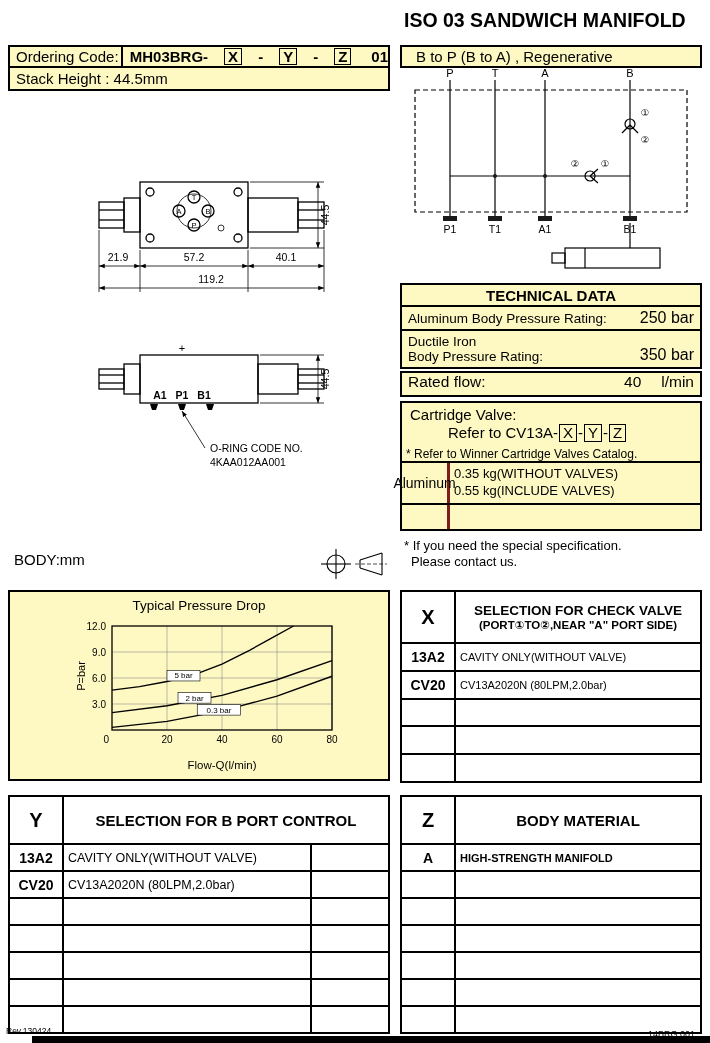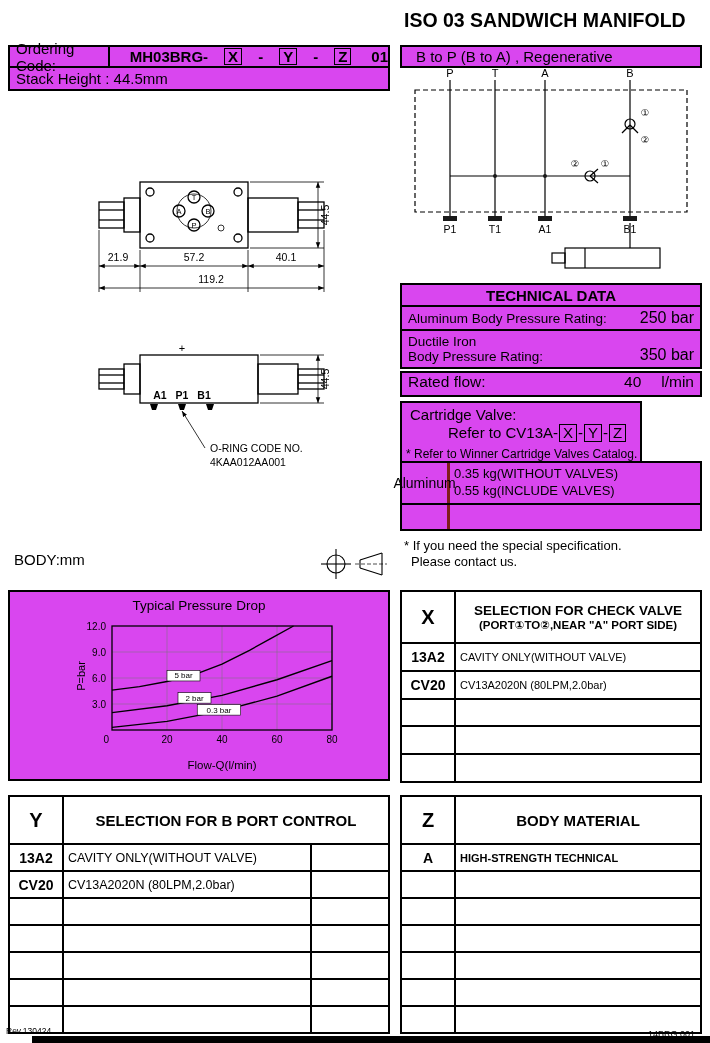--- a/index.html
+++ b/index.html
@@ -1,46 +1,46 @@
 <!DOCTYPE html>
 <html><head>
 <meta charset="utf-8">
 <style>
   *{box-sizing:border-box;margin:0;padding:0}
   body{background:#d9d9d9;font-family:"Liberation Sans","DejaVu Sans",sans-serif;color:#000}
   .page{position:relative;width:710px;height:1043px;background:#fff;margin:0 auto;overflow:hidden}
   .abs{position:absolute}
-  .box{position:absolute;border:2px solid #000;background:#d946ef}
+  .box{position:absolute;border:2px solid #000;background:#fef9c3}
 
   .title{position:absolute;top:9px;left:404px;width:300px;font-size:19.5px;font-weight:bold;white-space:nowrap}
 
   
   .ordering-wrap{top:45px;left:8px;width:382px;height:46px}
   .ord-row1{display:flex;align-items:center;height:21px;border-bottom:2px solid #000;font-size:15px}
   .ord-label{width:142px;padding-left:6px;border-right:2px solid #000;height:100%;display:flex;align-items:center}
-  .ord-code{flex:1;display:flex;align-items:center;padding-left:20px;font-weight:bold;gap:16px}
+  .ord-code{flex:1;display:flex;align-items:center;padding-left:7px;font-weight:bold;gap:16px}
   .ord-row2{height:21px;display:flex;align-items:center;padding-left:6px;font-size:15px}
   .code-box{display:inline-block;border:1.5px solid #000;padding:0 3px;line-height:1.05;font-weight:bold}
   .code-box.reg{font-weight:normal}
 
   
   .circuit-head{top:45px;left:400px;width:302px;height:23px;display:flex;align-items:center;padding-left:14px;font-size:15px}
   .circuit-svg{position:absolute;top:66px;left:400px}
 
   
   .td-head{top:283px;left:400px;width:302px;height:24px;display:flex;align-items:center;justify-content:center;font-size:15px;font-weight:bold}
   .ratings{top:305px;left:400px;width:302px;height:64px}
   .rat-row1{height:24px;display:flex;justify-content:space-between;align-items:center;padding:0 6px;border-bottom:2px solid #000}
   .rat-row2{height:36px;display:flex;justify-content:space-between;align-items:flex-end;padding:0 6px 3px 6px}
   .rat-label{font-size:13.5px}
   .rat-value{font-size:16px}
   .ratedflow{top:371px;left:400px;width:302px;height:26px;display:flex;padding:0 6px;font-size:15.5px}
   .rf-label{flex:1}
   .rf-val{margin-right:20px}
-  .cartridge{top:401px;left:400px;width:242px;height:62px}
+  .cartridge{top:401px;left:400px;width:302px;height:62px}
   .cart-l1{font-size:15px;padding:3px 0 0 8px}
   .cart-l2{font-size:15px;padding-left:46px;margin-top:1px;display:flex;align-items:center;gap:1px}
   .cart-note{font-size:12px;padding-left:4px;margin-top:5px}
   .weight{top:461px;left:400px;width:302px;height:70px;display:flex;flex-direction:column}
   .w-row{display:flex}
   .w-r1{height:42px;border-bottom:2px solid #000}
   .w-r2{flex:1}
   .w-c1{width:48px;border-right:3px solid #7f1d1d;display:flex;align-items:center;justify-content:center;font-size:14px}
   .w-c2{flex:1;display:flex;flex-direction:column;justify-content:center;padding:1px 4px;font-size:13px;line-height:1.3}
   .td-note{top:538px;left:404px;width:298px;font-size:13px;line-height:1.25}
@@ -435,21 +435,21 @@
       </colgroup>
     <thead>
       <tr>
         <th class="th-key">Z</th>
         <th class="th-title">BODY MATERIAL</th>
       </tr>
     </thead>
     <tbody>
         <tr>
           <td class="cell-key">A</td>
-          <td class="cell-val">HIGH-STRENGTH TECHNICAL</td>
+          <td class="cell-val">HIGH-STRENGTH MANIFOLD</td>
         </tr>
         <tr>
           <td class="cell-key"></td>
           <td class="cell-val"></td>
         </tr>
         <tr>
           <td class="cell-key"></td>
           <td class="cell-val"></td>
         </tr>
         <tr>

